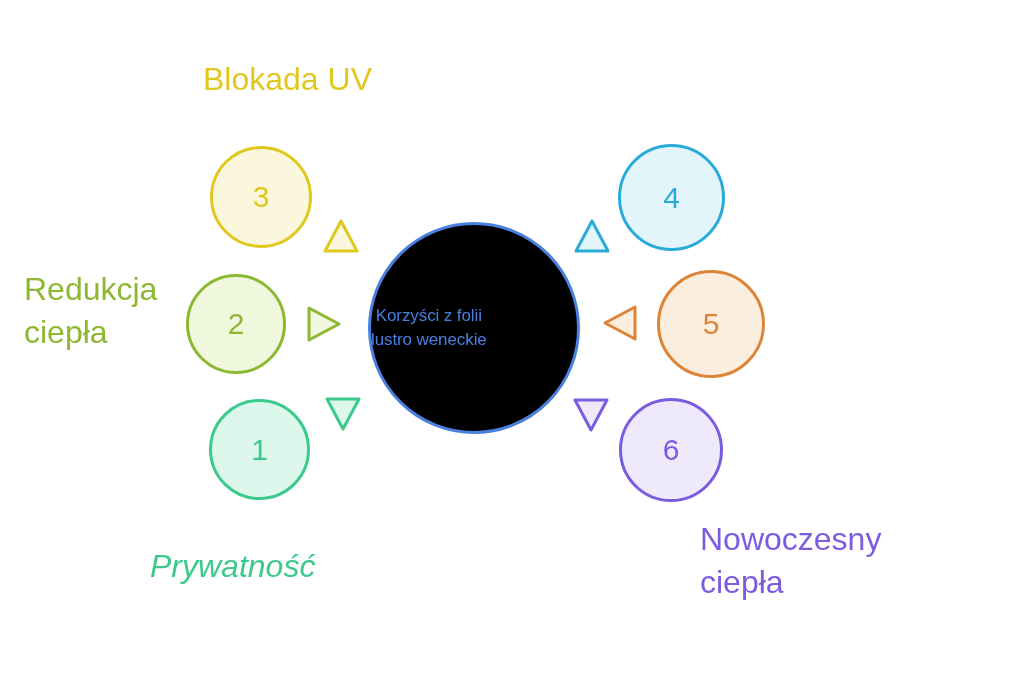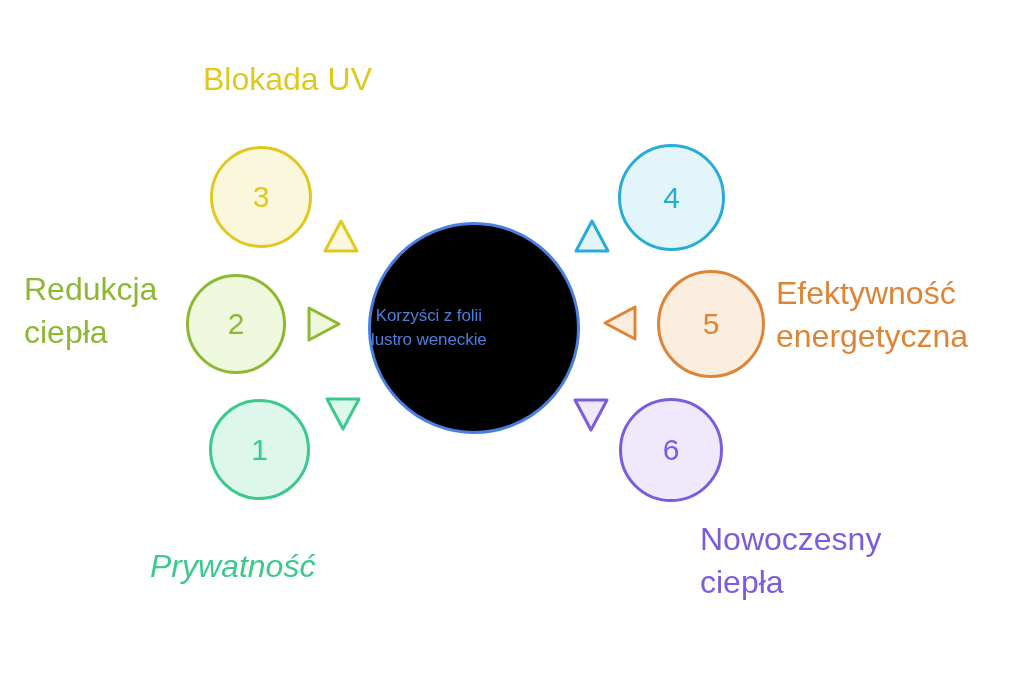--- a/index.html
+++ b/index.html
@@ -82,22 +82,20 @@
 <div id="canvas">
 
   <div class="node-label lbl-left" style="left:160px; top:58px; color:#e0c81e;margin-left:43px;">Blokada UV</div>
 
   <div class="node-label lbl-left" style="left:4px; top:268px; color:#8cb832;margin-left:20px;">Redukcja
 ciepła</div>
 
   <div class="node-label lbl-left" style="left:150px; top:545px; color:#3cc98c;font-style:italic;">Prywatność</div>
 
 
-  <div class="node-label lbl-right" style="left:776px; top:272px; color:#de8436;">Efektywność
-energetyczna</div>
 
   <div class="node-label lbl-right" style="left:700px; top:518px; color:#7b5ce0;">Nowoczesny
 ciepła</div>
 
   <div class="node" style="left:210px; top:146px; width:102px; height:102px;
               border-width:3px; border-color:#e0c81e; background:#fbf7dc;">
     <span class="node-num" style="color:#e0c81e;">3</span>
   </div>
 
   <div class="node" style="left:186px; top:274px; width:100px; height:100px;

